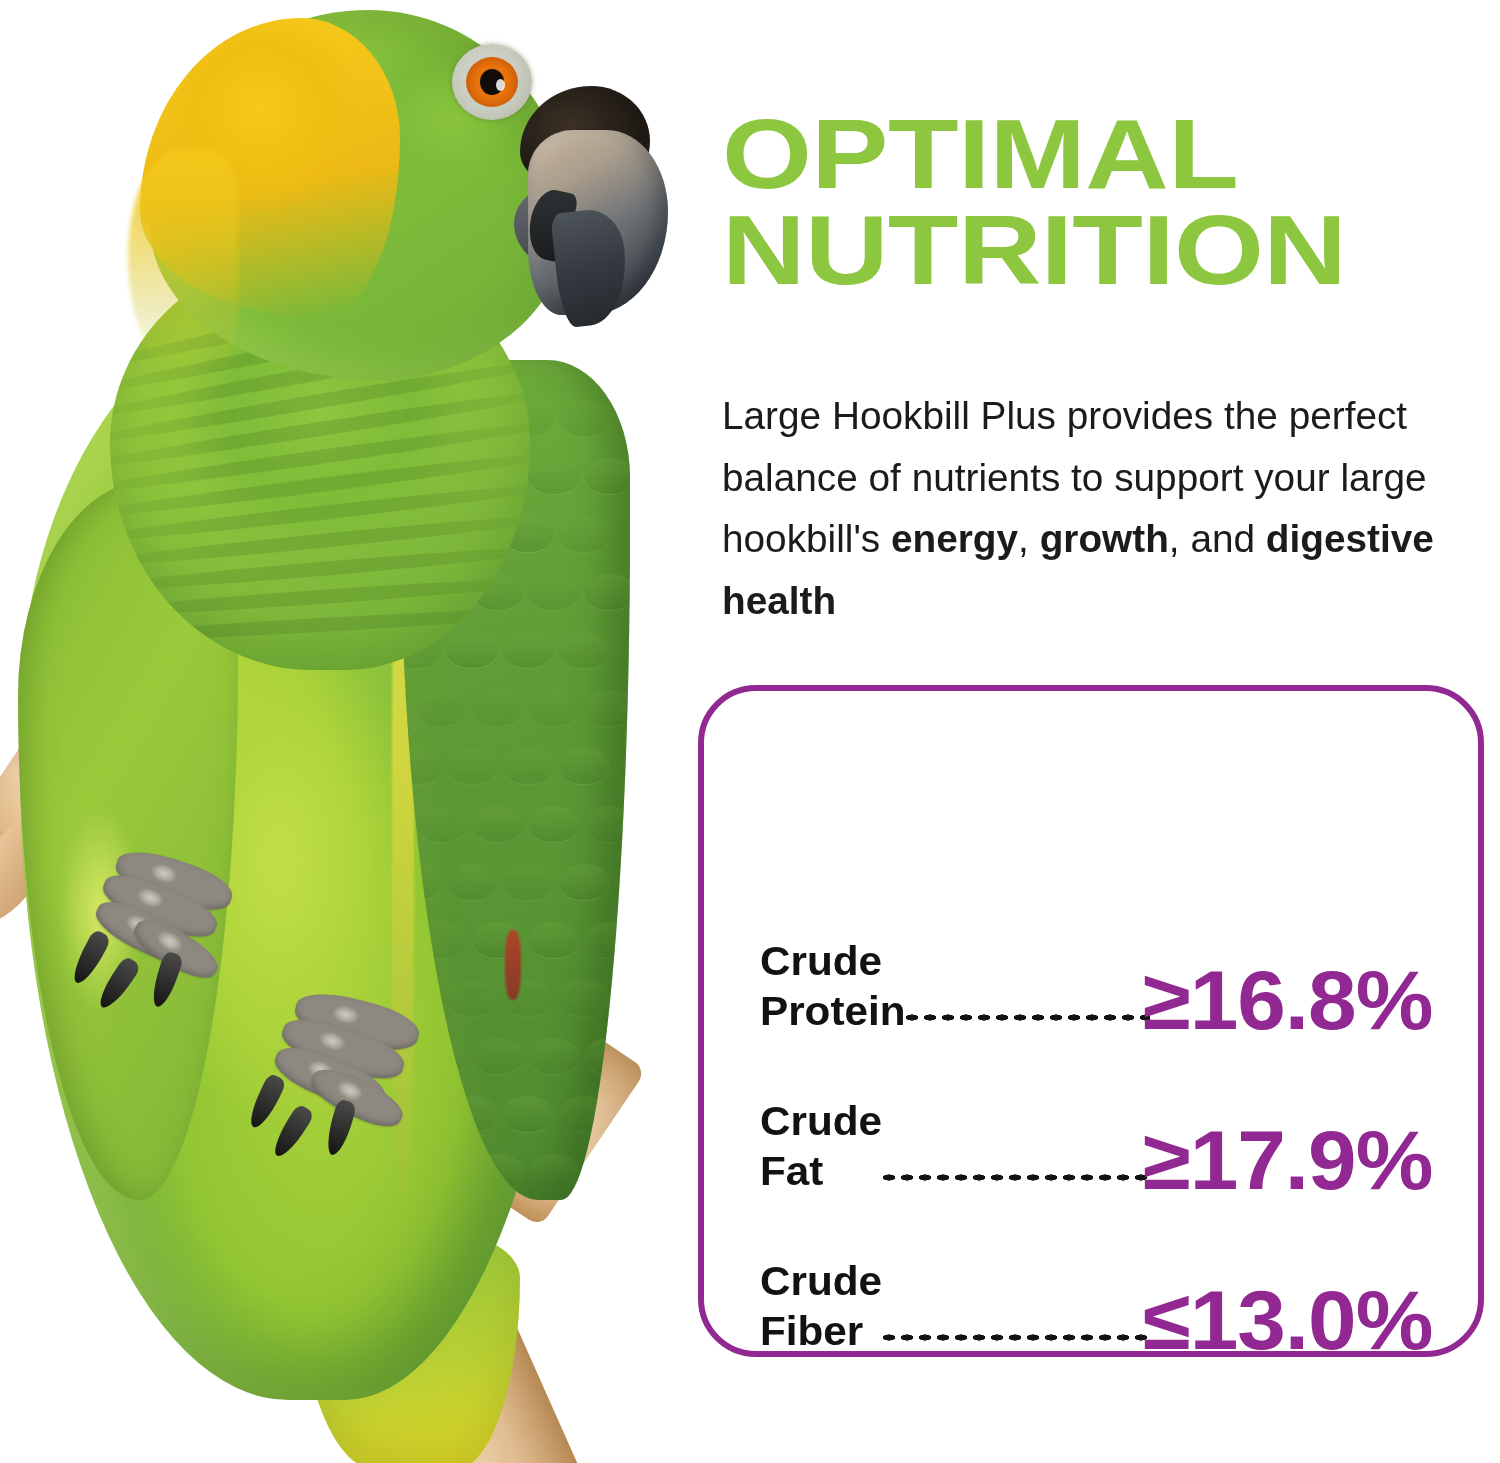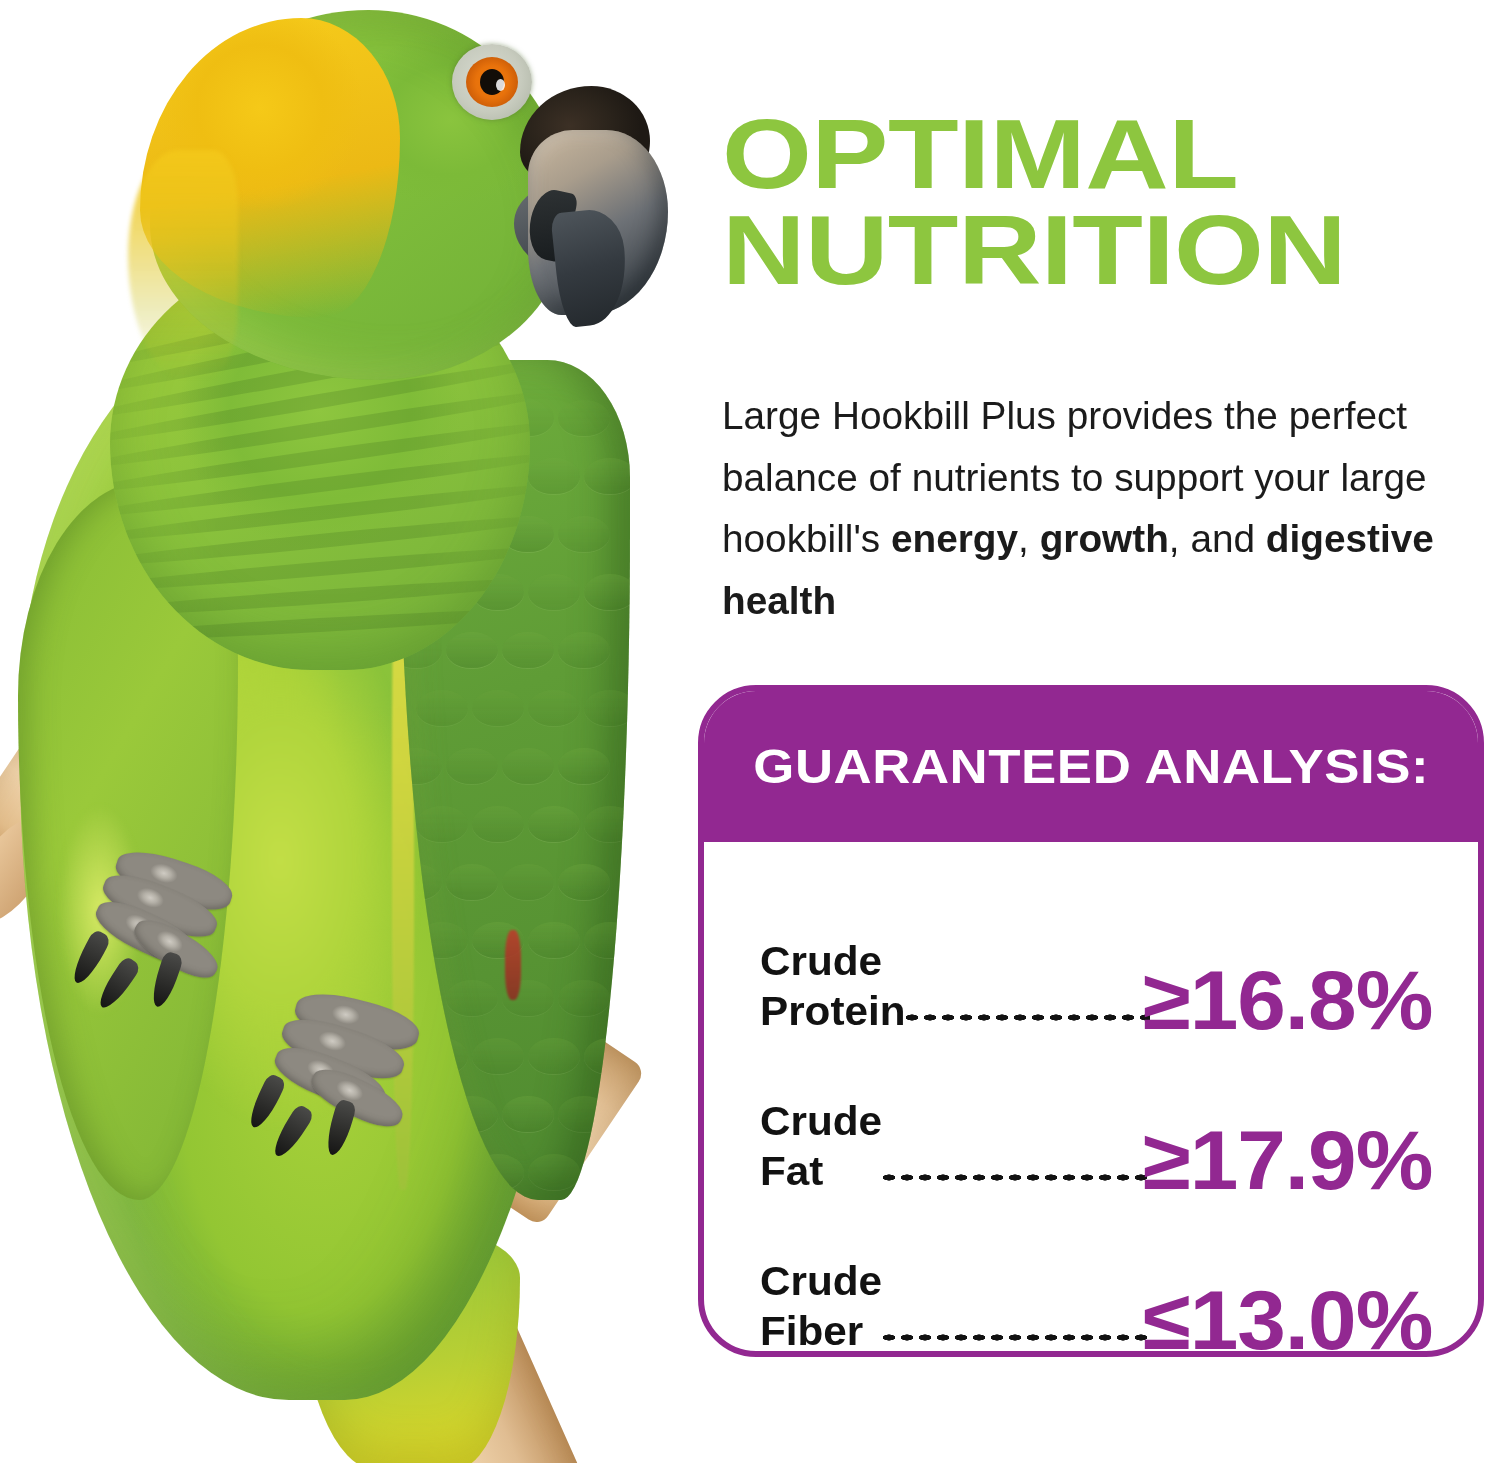--- a/index.html
+++ b/index.html
@@ -466,23 +466,20 @@
   <div class="right">
 
     <h1 class="headline">
       <span class="l1">OPTIMAL</span>
       <span class="l2">NUTRITION</span>
     </h1>
 
     <p class="paragraph"><span>Large Hookbill Plus provides the perfect balance of nutrients to support your large hookbill's </span><b>energy</b><span>, </span><b>growth</b><span>, and </span><b>digestive health</b></p>
 
     <div class="panel">
-      <div class="panel-head">
-        <span>GUARANTEED ANALYSIS:</span>
-      </div>
       <div class="panel-body" id="gaRows">
           <div class="ga-row">
             <div class="ga-label"><span>Crude</span><span class="ln2">Protein</span></div>
             <div class="dots"></div>
             <div class="ga-value">≥16.8%</div>
           </div>
           <div class="ga-row">
             <div class="ga-label"><span>Crude</span><span class="ln2">Fat </span></div>
             <div class="dots"></div>
             <div class="ga-value">≥17.9%</div>

